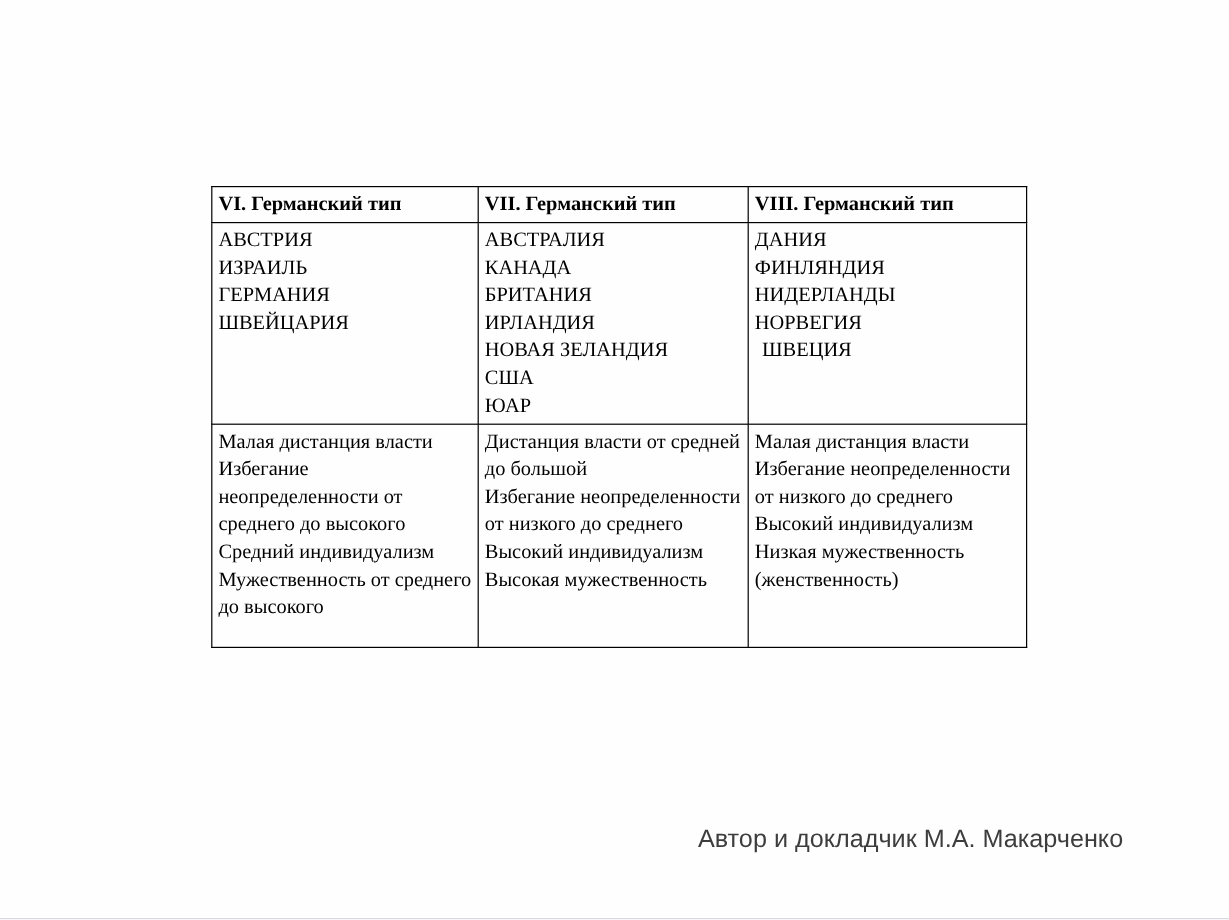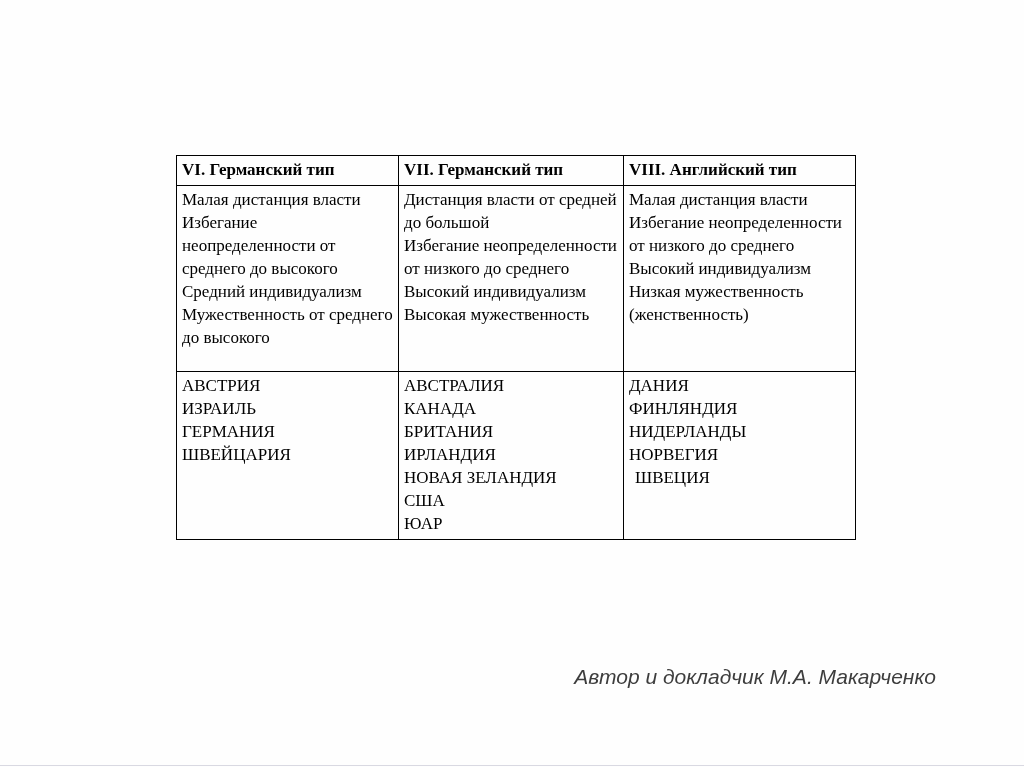--- a/index.html
+++ b/index.html
@@ -39,27 +39,26 @@
     height: 27px;
     white-space: nowrap;
     overflow: hidden;
   }
   .types td.chars { height: 186px; }
   .types td.countries { height: 157px; }
   .line { display: block; }
   .line.indent { padding-left: 6px; }
   .footer {
     position: absolute;
-    top: 665px;
+    top: 688px;
     right: 88px;
     font-family: "Liberation Sans", sans-serif;
     font-size: 21px;
     color: #3d3d3d;
     white-space: nowrap;
-    font-style: italic;
   }
   .bottom-line {
     position: absolute;
     left: 0; right: 0; bottom: 1px;
     height: 1px;
     background: #d9d9e2;
   }
 </style>
 </head>
 <body>
@@ -69,44 +68,24 @@
   <table class="types">
     <colgroup>
       <col class="c1">
         <col class="c2">
         <col class="c3">
     </colgroup>
     <thead>
       <tr>
         <th>VI. Германский тип</th>
         <th>VII. Германский тип</th>
-        <th>VIII. Английский тип</th>
+        <th>VIII. Германский тип</th>
       </tr>
     </thead>
     <tbody>
-      <tr>
-        <td class="chars">
-          <span class="line">Малая дистанция власти</span>
-          <span class="line">Избегание неопределенности от среднего до высокого</span>
-          <span class="line">Средний индивидуализм</span>
-          <span class="line">Мужественность от среднего до высокого</span>
-        </td>
-        <td class="chars">
-          <span class="line">Дистанция власти от средней до большой</span>
-          <span class="line">Избегание неопределенности от низкого до среднего</span>
-          <span class="line">Высокий индивидуализм</span>
-          <span class="line">Высокая мужественность</span>
-        </td>
-        <td class="chars">
-          <span class="line">Малая дистанция власти</span>
-          <span class="line">Избегание неопределенности от низкого до среднего</span>
-          <span class="line">Высокий индивидуализм</span>
-          <span class="line">Низкая мужественность (женственность)</span>
-        </td>
-      </tr>
       <tr>
         <td class="countries">
           <span class="line">АВСТРИЯ</span>
           <span class="line">ИЗРАИЛЬ</span>
           <span class="line">ГЕРМАНИЯ</span>
           <span class="line">ШВЕЙЦАРИЯ</span>
         </td>
         <td class="countries">
           <span class="line">АВСТРАЛИЯ</span>
           <span class="line">КАНАДА</span>
@@ -117,20 +96,40 @@
           <span class="line">ЮАР</span>
         </td>
         <td class="countries">
           <span class="line">ДАНИЯ</span>
           <span class="line">ФИНЛЯНДИЯ</span>
           <span class="line">НИДЕРЛАНДЫ</span>
           <span class="line">НОРВЕГИЯ</span>
           <span class="line indent">ШВЕЦИЯ</span>
         </td>
       </tr>
+      <tr>
+        <td class="chars">
+          <span class="line">Малая дистанция власти</span>
+          <span class="line">Избегание неопределенности от среднего до высокого</span>
+          <span class="line">Средний индивидуализм</span>
+          <span class="line">Мужественность от среднего до высокого</span>
+        </td>
+        <td class="chars">
+          <span class="line">Дистанция власти от средней до большой</span>
+          <span class="line">Избегание неопределенности от низкого до среднего</span>
+          <span class="line">Высокий индивидуализм</span>
+          <span class="line">Высокая мужественность</span>
+        </td>
+        <td class="chars">
+          <span class="line">Малая дистанция власти</span>
+          <span class="line">Избегание неопределенности от низкого до среднего</span>
+          <span class="line">Высокий индивидуализм</span>
+          <span class="line">Низкая мужественность (женственность)</span>
+        </td>
+      </tr>
     </tbody>
   </table>
 
   <div class="footer">Автор и докладчик М.А. Макарченко</div>
 
   <div class="bottom-line"></div>
 
 </div>
 
 </body></html>

